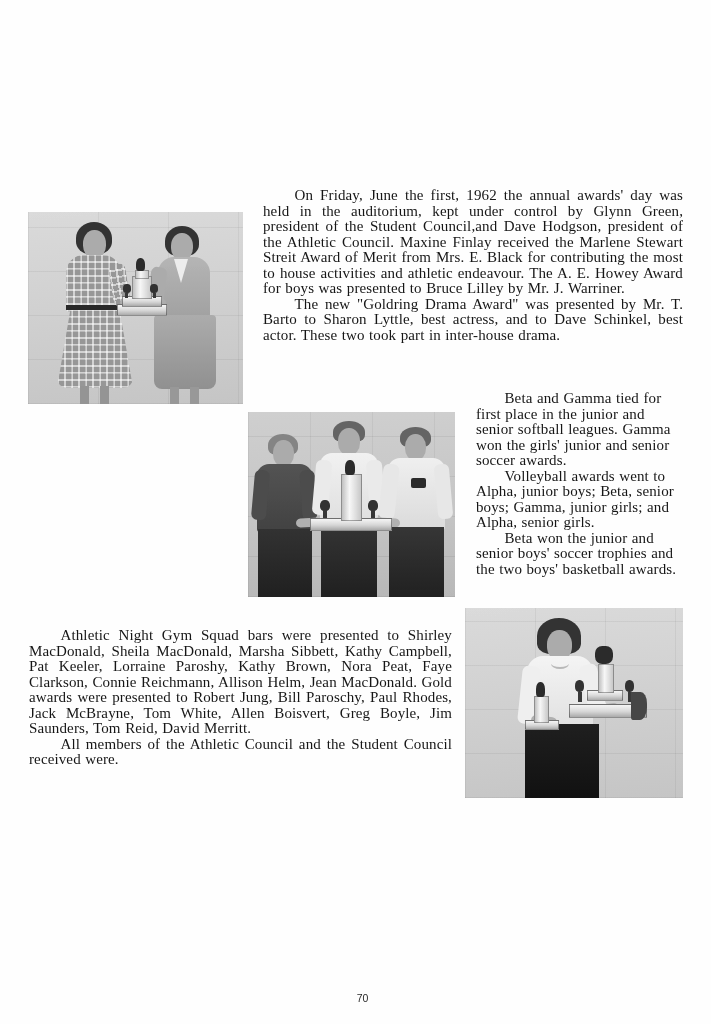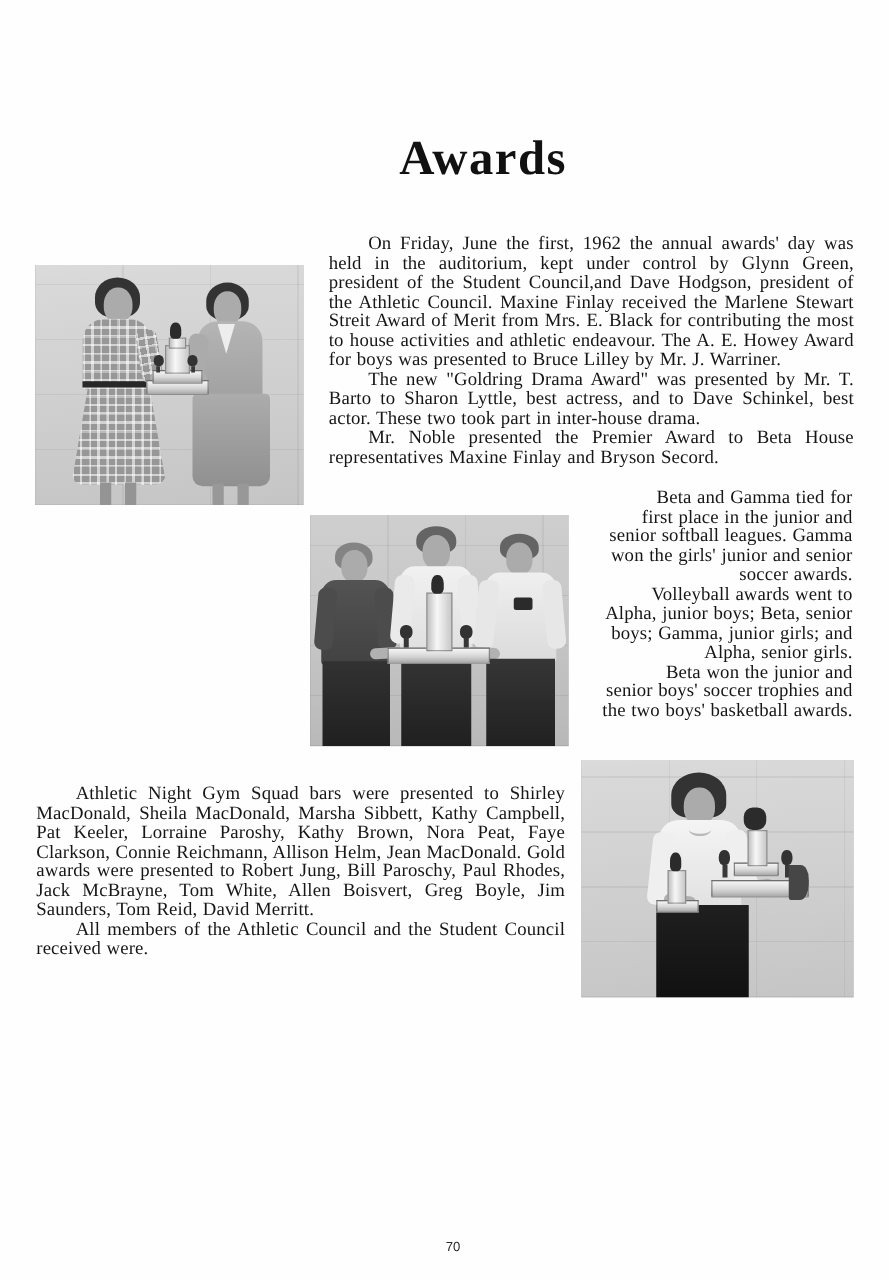--- a/index.html
+++ b/index.html
@@ -58,21 +58,21 @@
     left: 263px;
     top: 188px;
     width: 420px;
   }
 
   #house-results-text {
     position: absolute;
     left: 476px;
     top: 391px;
     width: 206px;
-    text-align: right;
+    text-align: left;
   }
   #house-results-text p { text-indent: 1.9em; }
 
   #squad-awards-text {
     position: absolute;
     left: 29px;
     top: 628px;
     width: 423px;
   }
 
@@ -171,21 +171,20 @@
     font-size: 10.5px;
     color: #2a2a2a;
     padding-left: 14px;
   }
 </style>
 </head>
 <body>
 
 <div class="page">
 
-  <div class="page-title">Awards</div>
 
   <div class="photo" id="photo-1" style="left:28px; top:212px; width:215px; height:192px;">
     <div class="scene">
       <div class="wall"></div>
 
       <div class="fig">
         <div class="hair" style="left:48px; top:10px; width:36px; height:32px;"></div>
         <div class="head" style="left:55px; top:18px; width:23px; height:28px;"></div>
         <div class="torso plaid" style="position:absolute; left:38px; top:43px; width:55px; height:57px; border-radius:18px 18px 4px 4px;"></div>
         <div class="torso plaid" style="position:absolute; left:29px; top:96px; width:76px; height:80px; border-radius:6px 6px 10px 10px; clip-path:polygon(18% 0,82% 0,100% 100%,0 100%);"></div>
@@ -218,21 +217,20 @@
         <div class="trophy-cup" style="left:122px; top:72px; width:8px; height:9px;"></div>
         <div style="position:absolute; left:97px; top:81px; width:3px; height:5px; background:#3a3a36;"></div>
         <div style="position:absolute; left:125px; top:81px; width:3px; height:5px; background:#3a3a36;"></div>
       </div>
     </div>
   </div>
 
   <div class="prose" id="intro-text">
     <p>On Friday, June the first, 1962 the annual awards' day was held in the auditorium, kept under control by Glynn Green, president of the Student Council,and Dave Hodgson, president of the Athletic Council. Maxine Finlay received the Marlene Stewart Streit Award of Merit from Mrs. E. Black for contributing the most to house activities and athletic endeavour.  The A. E. Howey Award for boys was presented to Bruce Lilley by Mr. J. Warriner.</p>
     <p>The new "Goldring Drama Award" was presented by Mr. T. Barto to Sharon Lyttle, best actress, and to Dave Schinkel, best actor. These two took part in inter-house drama.</p>
-    <p>Mr. Noble presented the Premier Award to Beta House representatives Maxine Finlay and Bryson Secord.</p>
   </div>
 
   <div class="photo" id="photo-2" style="left:248px; top:412px; width:207px; height:185px;">
     <div class="scene">
       <div class="wall dim"></div>
 
       <div class="fig">
         <div class="hair blond" style="left:20px; top:22px; width:30px; height:22px;"></div>
         <div class="head" style="left:25px; top:28px; width:21px; height:26px;"></div>
         <div style="position:absolute; left:9px; top:52px; width:55px; height:68px; background:linear-gradient(180deg,#565450,#46443f); border-radius:12px 12px 3px 3px;"></div>

